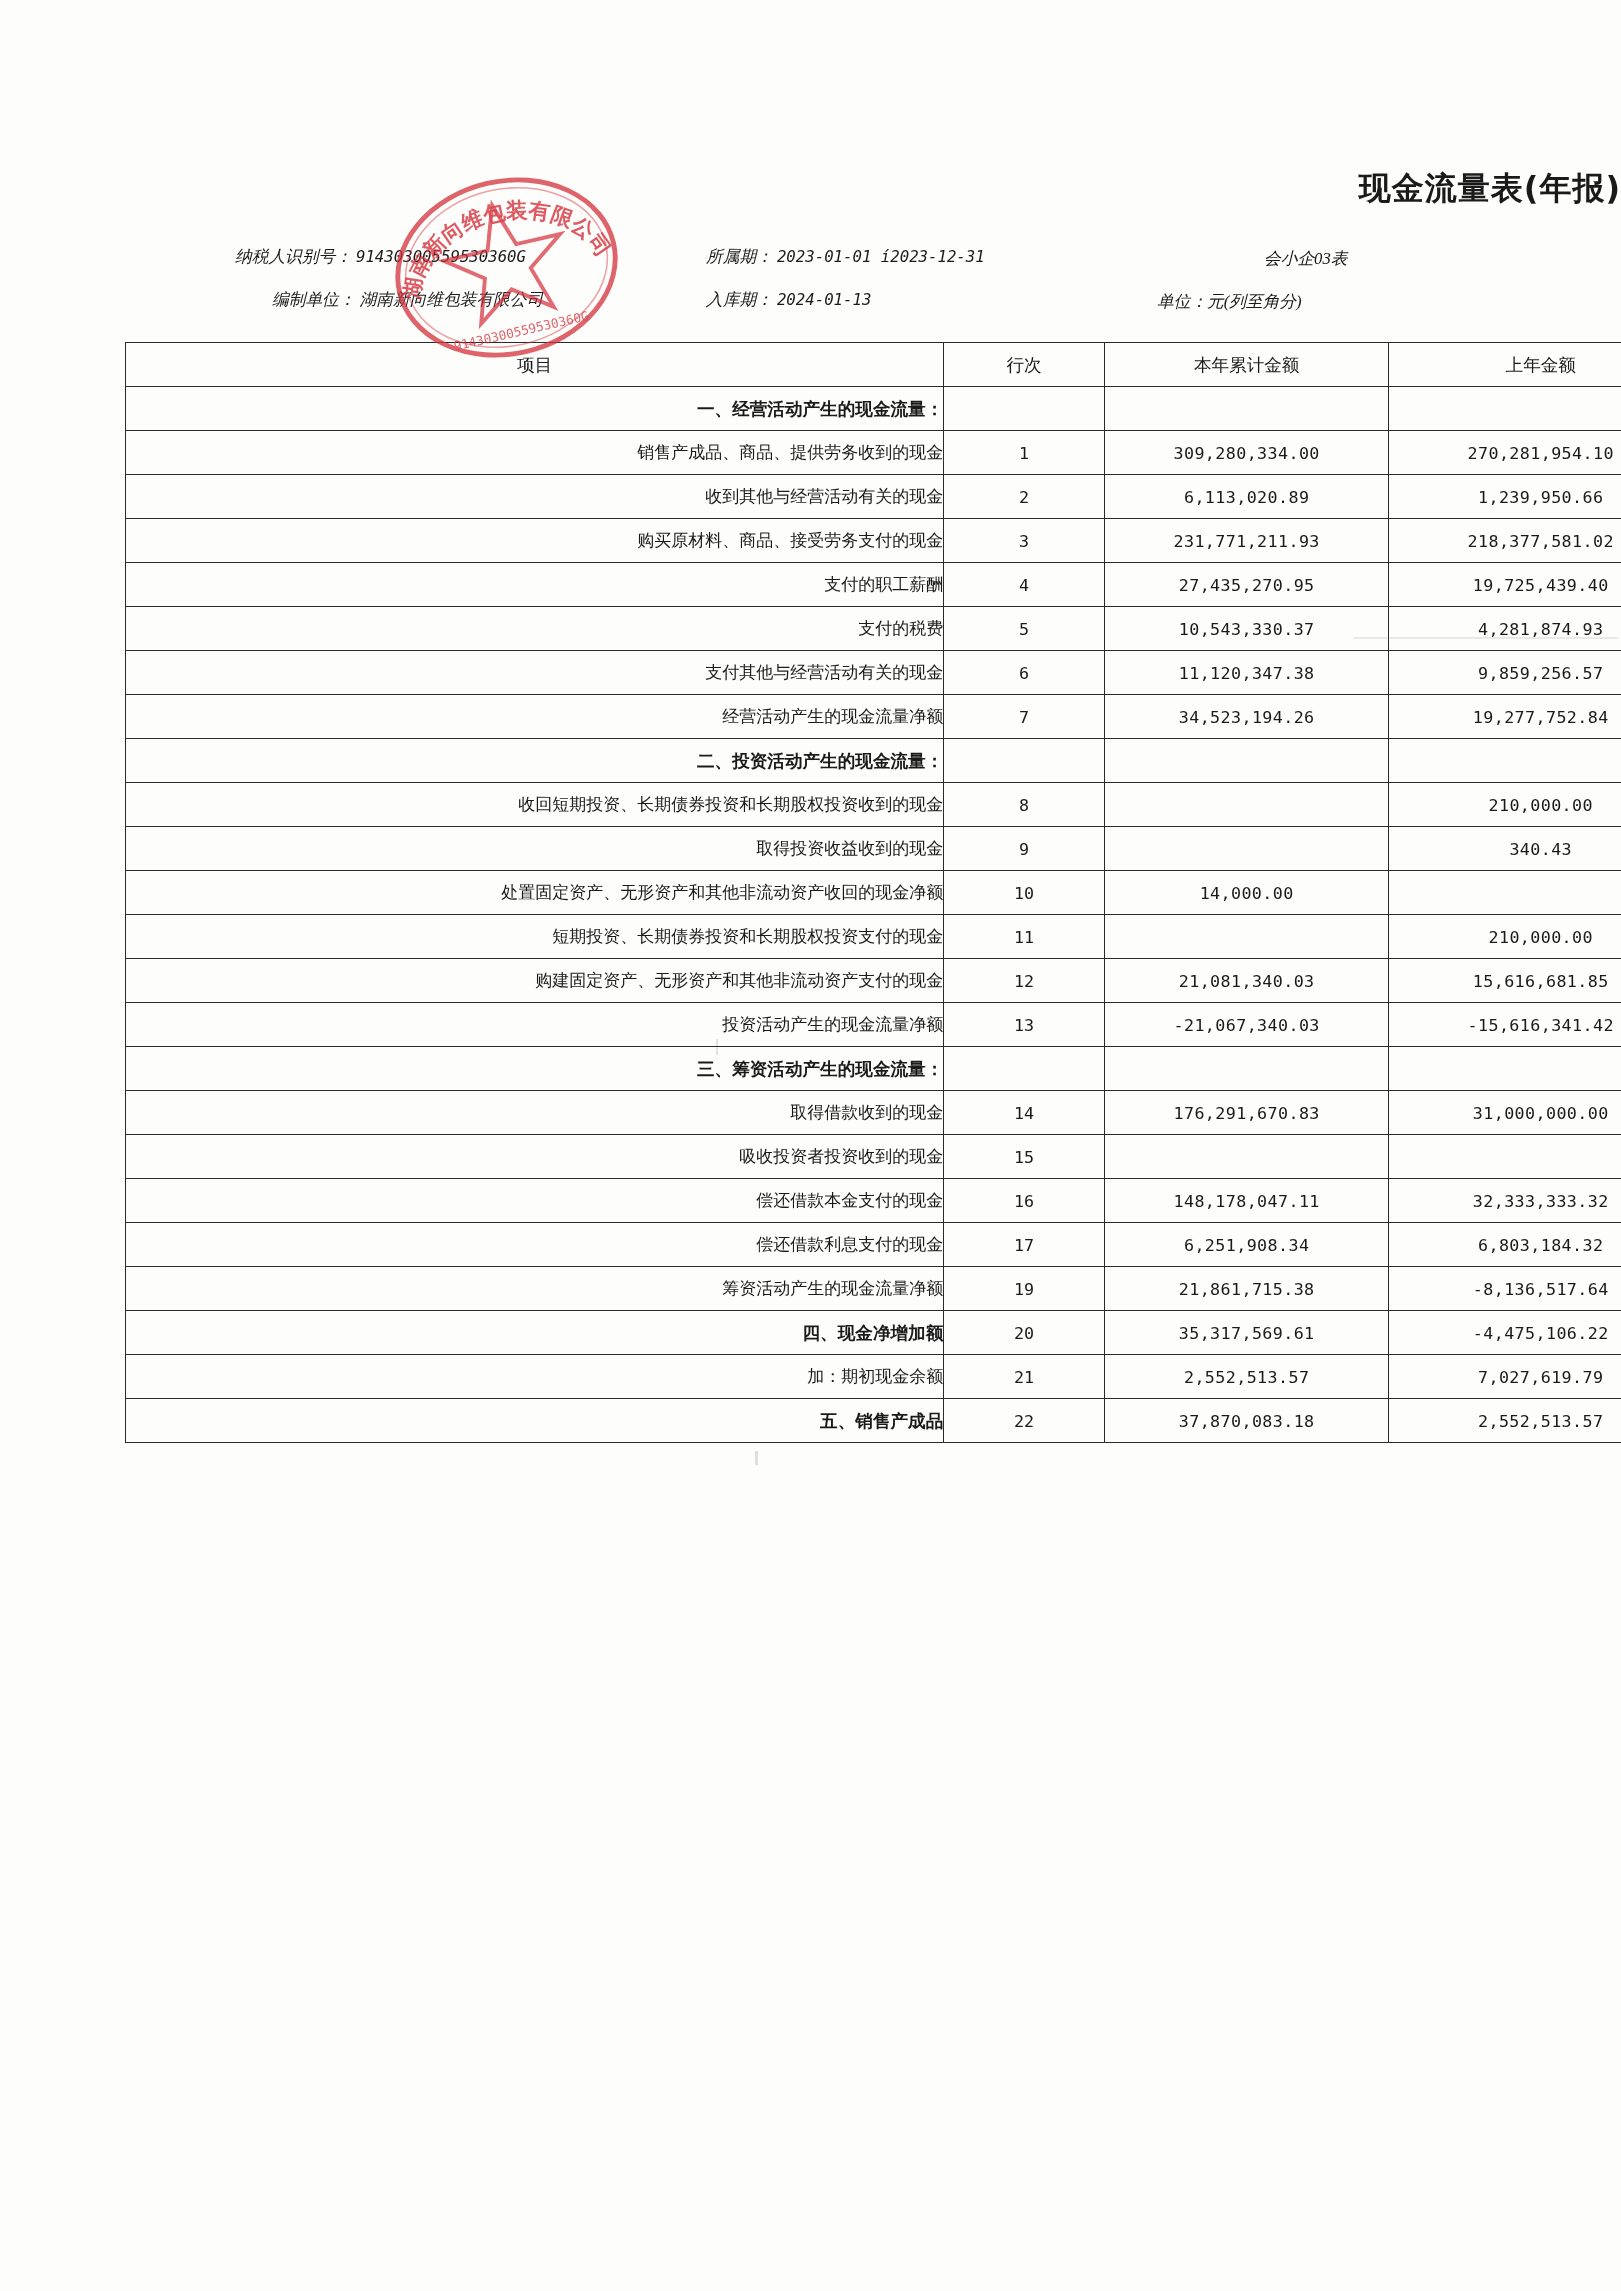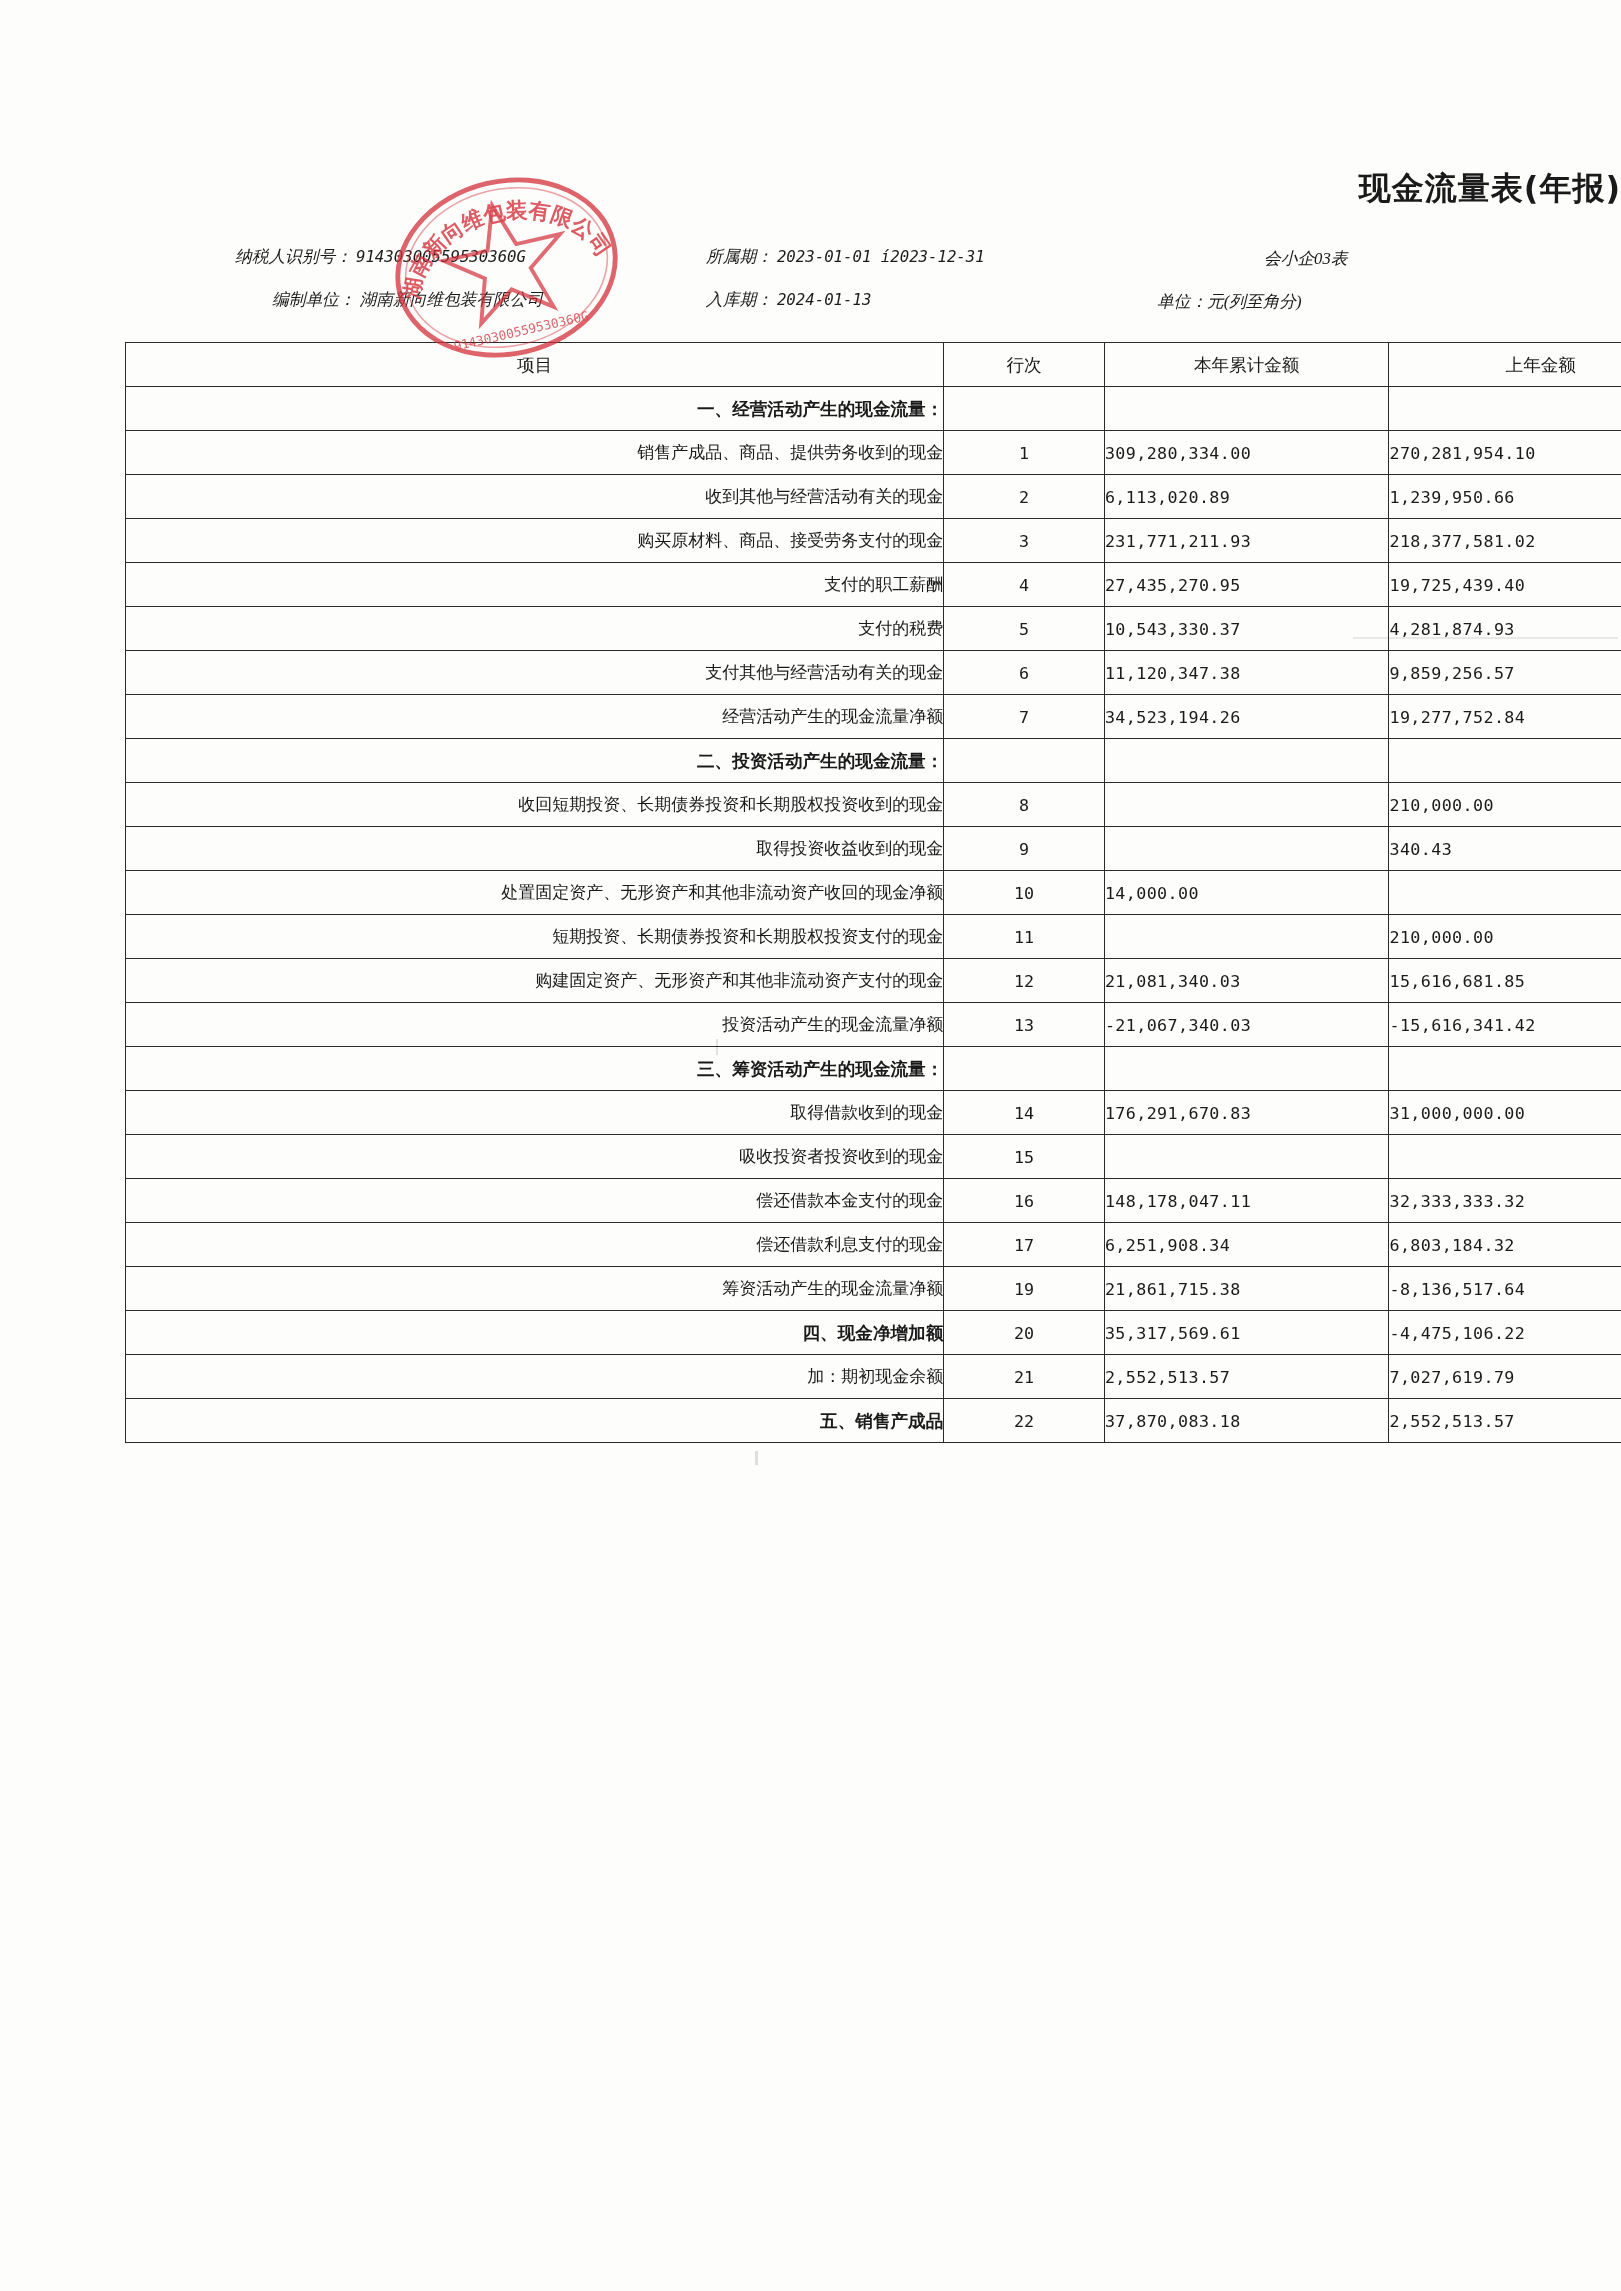--- a/index.html
+++ b/index.html
@@ -99,21 +99,21 @@
   }
   td.item.lvl1 { padding-left: 49px; }
   td.item.lvl2 { padding-left: 76px; }
 
   td.rown {
     text-align: center;
     font-family: "DejaVu Sans Mono", monospace;
     font-size: 16.7px;
   }
   td.num {
-    text-align: left;
+    text-align: center;
     padding-right: 13.7px;
     font-family: "DejaVu Sans Mono", monospace;
     font-size: 16.7px;
     letter-spacing: 0.4px;
   }
 
   
   .seal {
     position: absolute;
     left: 384px;

